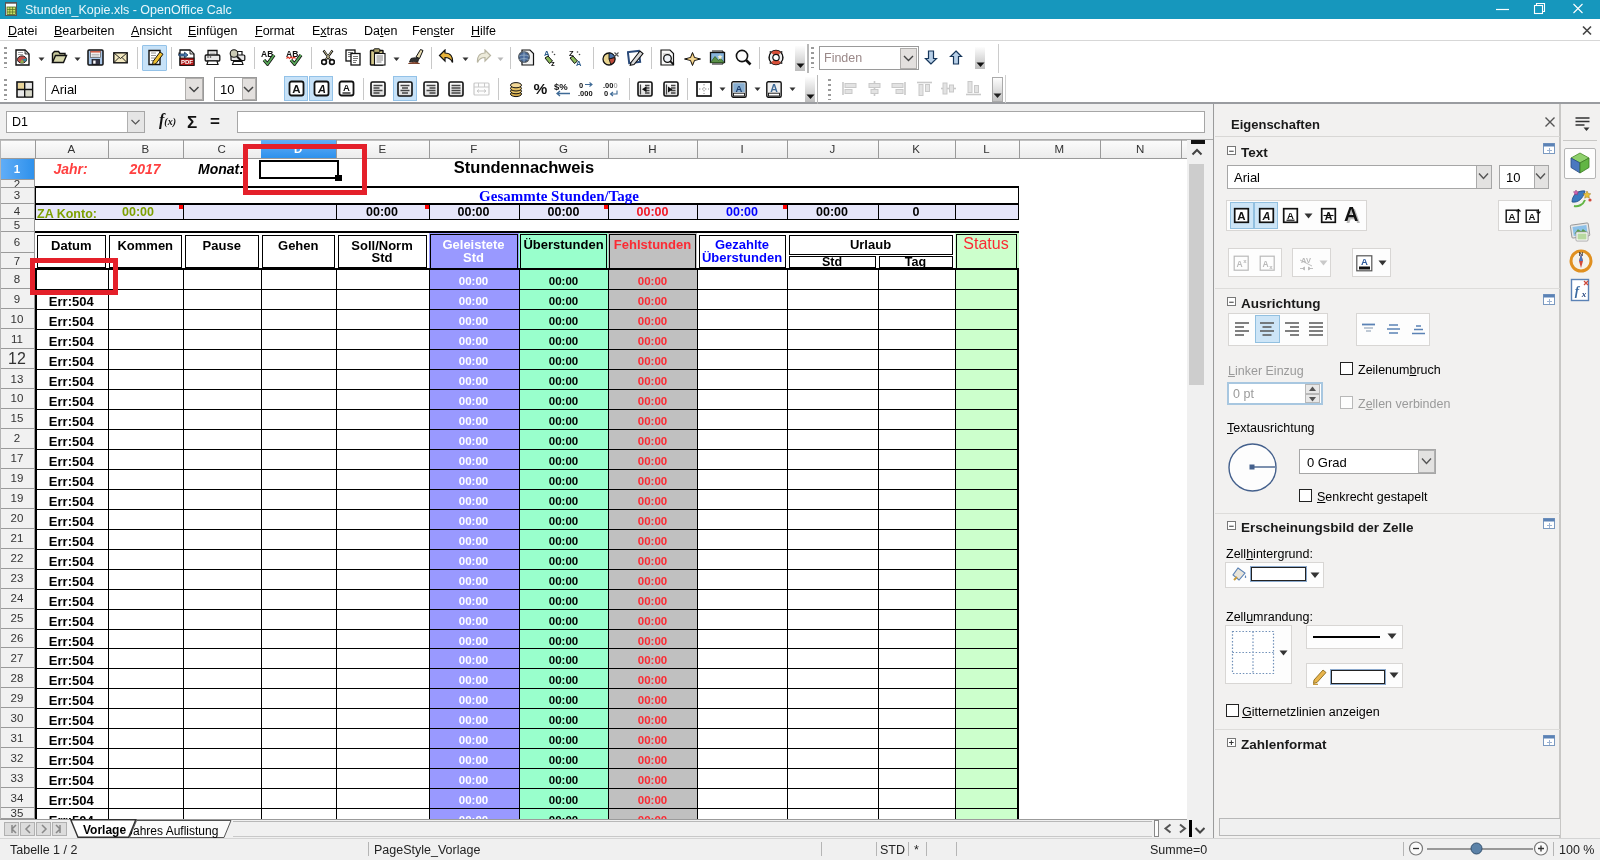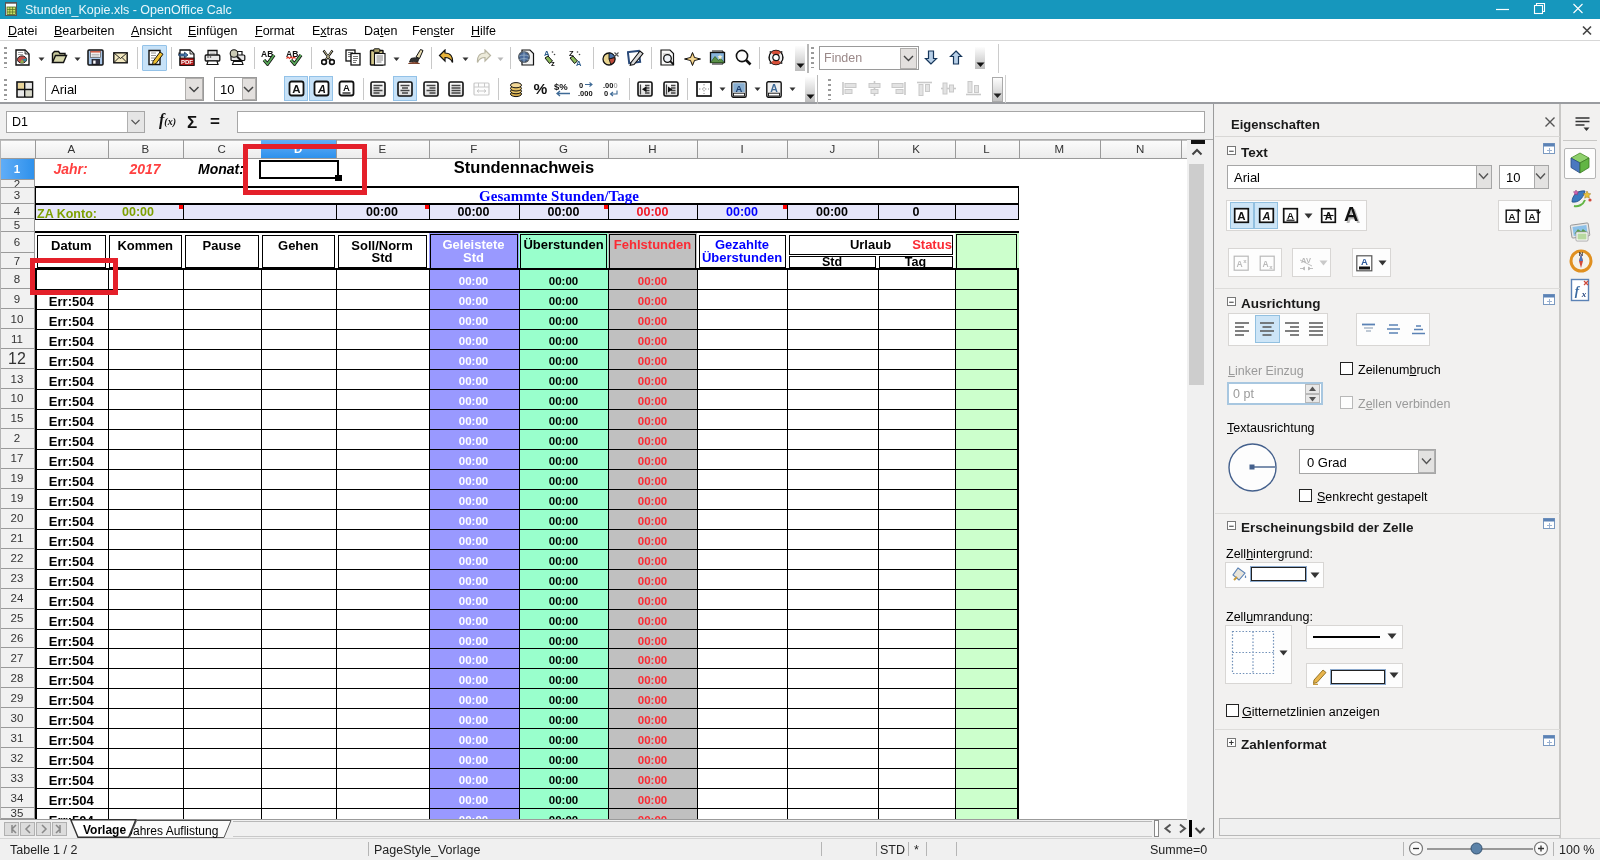--- a/index.html
+++ b/index.html
@@ -615,21 +615,21 @@
 <div class="a" style="left:698.5px;top:234.5px;width:87.5px;height:33px;border:1.8px solid #000;background:#fff;"></div>
 <div class="t" style="left:742px;top:244px;transform:translate(-50%,-50%);font-size:13px;color:#0000ff;font-weight:bold;">Gezahlte</div>
 <div class="t" style="left:742px;top:257px;transform:translate(-50%,-50%);font-size:13px;color:#0000ff;font-weight:bold;">Überstunden</div>
 <div class="a" style="left:788.5px;top:234.5px;width:164px;height:20px;border:1.8px solid #000;background:#fff;"></div>
 <div class="t" style="left:870.5px;top:244px;transform:translate(-50%,-50%);font-size:13px;color:#000;font-weight:bold;">Urlaub</div>
 <div class="a" style="left:788.5px;top:256px;width:87.5px;height:11.5px;border:1.5px solid #000;background:#fff;"></div>
 <div class="t" style="left:832px;top:261.5px;transform:translate(-50%,-50%);font-size:12.5px;color:#000;font-weight:bold;">Std</div>
 <div class="a" style="left:879px;top:256px;width:73.5px;height:11.5px;border:1.5px solid #000;background:#fff;"></div>
 <div class="t" style="left:915.5px;top:261.5px;transform:translate(-50%,-50%);font-size:12.5px;color:#000;font-weight:bold;">Tag</div>
 <div class="a" style="left:956px;top:234px;width:61px;height:34.5px;border:1.8px solid #000;background:#ccffcc;"></div>
-<div class="t" style="left:932px;top:244px;transform:translate(-50%,-50%);font-size:13px;color:#fb2a33;font-weight:bold;">Status</div>
+<div class="t" style="left:986px;top:244px;transform:translate(-50%,-50%);font-size:16px;color:#fb2a33;font-weight:normal;">Status</div>
 <div class="a" style="left:35px;top:268.2px;width:984px;height:1.4px;background:#000;"></div>
 <div class="t" style="left:473.5px;top:281.2px;transform:translate(-50%,-50%);font-size:11.5px;color:#fff;font-weight:bold;">00:00</div>
 <div class="t" style="left:563.5px;top:281.2px;transform:translate(-50%,-50%);font-size:11.5px;color:#000;font-weight:bold;">00:00</div>
 <div class="t" style="left:652.5px;top:281.2px;transform:translate(-50%,-50%);font-size:11.5px;color:#fb2a33;font-weight:bold;">00:00</div>
 <div class="a" style="left:35px;top:289.2px;width:984px;height:1px;background:#000;"></div>
 <div class="t" style="left:71.25px;top:301.2px;transform:translate(-50%,-50%);font-size:13px;color:#000;font-weight:bold;">Err:504</div>
 <div class="t" style="left:473.5px;top:301.2px;transform:translate(-50%,-50%);font-size:11.5px;color:#fff;font-weight:bold;">00:00</div>
 <div class="t" style="left:563.5px;top:301.2px;transform:translate(-50%,-50%);font-size:11.5px;color:#000;font-weight:bold;">00:00</div>
 <div class="t" style="left:652.5px;top:301.2px;transform:translate(-50%,-50%);font-size:11.5px;color:#fb2a33;font-weight:bold;">00:00</div>
 <div class="a" style="left:35px;top:309.1px;width:984px;height:1px;background:#000;"></div>

